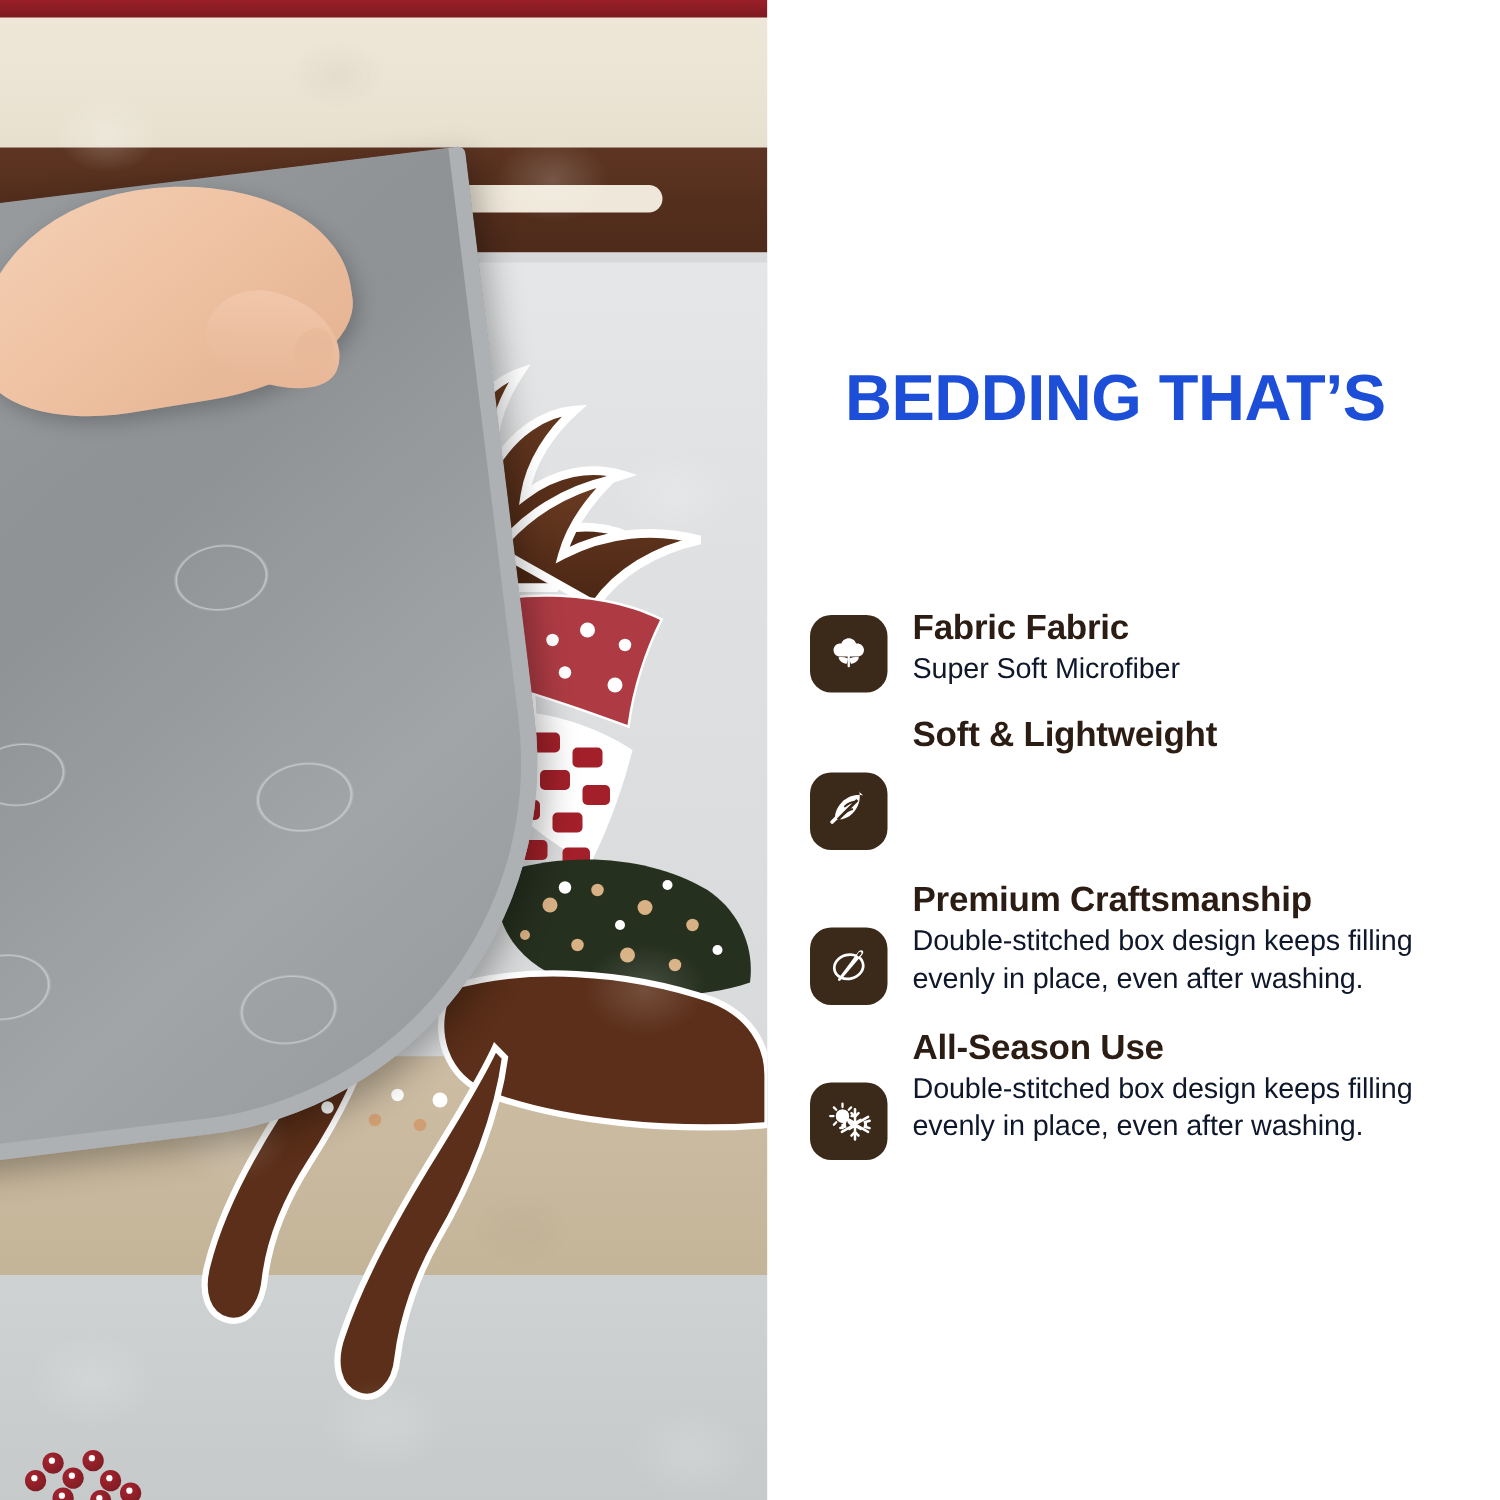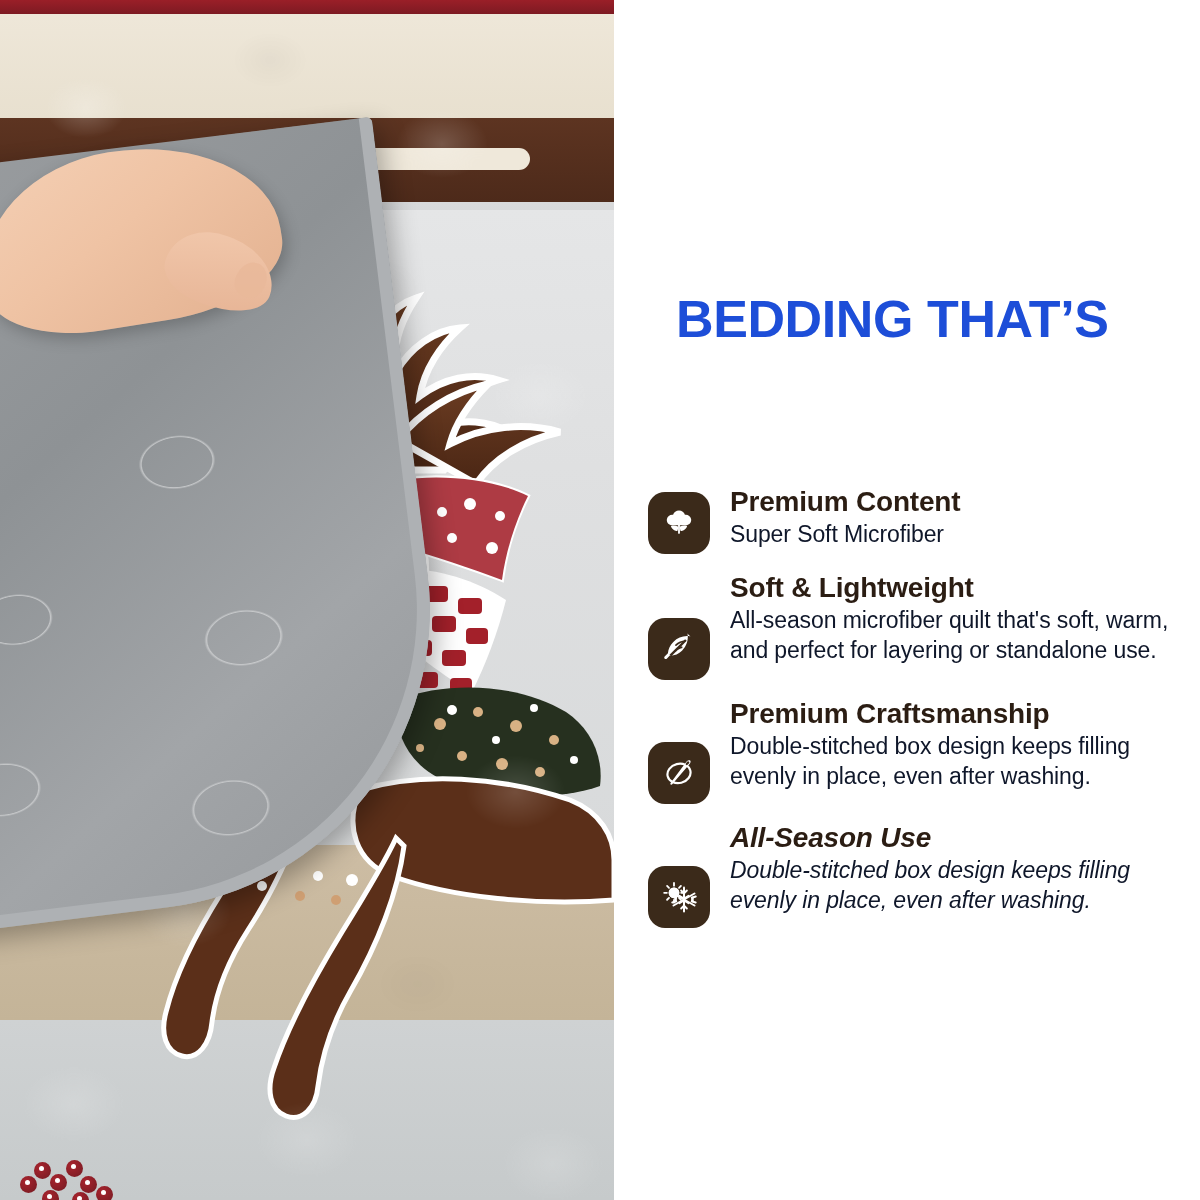--- a/index.html
+++ b/index.html
@@ -131,23 +131,23 @@
   .tile svg { width:40px; height:40px; display:block; }
 
   .ftext { padding-top:0; }
   .ftitle { font-size:28px; font-weight:600; color:#2b1d13; line-height:1.15; letter-spacing:-.2px; }
   .fdesc  { font-size:23px; font-weight:300; color:#0f172a; line-height:1.30; letter-spacing:-.1px; margin-top:2px; }
 
   
   .f1 .tile { margin-top:6px; }
   .f2 { margin-top:24px; }
   .f2 .tile { margin-top:46px; }
-  .f3 { margin-top:22px; }
+  .f3 { margin-top:22px;align-items:center; }
   .f3 .tile { margin-top:44px; }
-  .f4 { margin-top:24px;font-style:italic; }
+  .f4 { margin-top:24px; }
   .f4 .tile { margin-top:44px; }
 </style>
 </head>
 <body>
 
 <div class="stage">
 
   <div class="photo">
     <div class="photo-inner">
 
@@ -320,37 +320,36 @@
       <div class="feature f1">
         <div class="tile">
           <svg viewBox="0 0 48 48" fill="#fff" aria-hidden="true">
             <path d="M24 9c3.4 0 6.2 2.2 7.1 5.2 3.4-.6 6.7 1.6 7.4 5 .7 3.4-1.5 6.7-4.9 7.4-.3.1-.7.1-1 .1H15.4c-.3 0-.7 0-1-.1-3.4-.7-5.6-4-4.9-7.4.7-3.4 4-5.6 7.4-5C17.8 11.2 20.6 9 24 9z"></path>
             <path d="M24 25.6c-.6 0-1.1.5-1.1 1.1v9.2c0 .6.5 1.1 1.1 1.1s1.1-.5 1.1-1.1v-9.2c0-.6-.5-1.1-1.1-1.1z"></path>
             <path d="M22.8 28.3c-2.3-1.1-5-1.5-7.6-1.1-.7.1-1.1.8-.8 1.4 1.3 2.6 3.7 4.5 6.5 5.1.6.1 1.2-.2 1.4-.8l.9-3.4c.1-.5-.1-1-.4-1.2z"></path>
             <path d="M25.2 28.3c2.3-1.1 5-1.5 7.6-1.1.7.1 1.1.8.8 1.4-1.3 2.6-3.7 4.5-6.5 5.1-.6.1-1.2-.2-1.4-.8l-.9-3.4c-.1-.5.1-1 .4-1.2z"></path>
           </svg>
         </div>
         <div class="ftext">
-          <div class="ftitle">Premium Content</div>
+          <div class="ftitle">Fabric Fabric</div>
           <div class="fdesc">Super Soft Microfiber</div>
         </div>
       </div>
 
       <div class="feature f2">
         <div class="tile">
           <svg viewBox="0 0 48 48" fill="#fff" aria-hidden="true">
             <path d="M37.8 8.9c-7.6-1.4-15 1-20.6 6.6-3.9 3.9-6.1 8.7-6.5 13.7l-3.9 3.9c-.7.7-.7 1.8 0 2.5.7.7 1.8.7 2.5 0l3.7-3.7c.2 0 .4.1.6.1 5.2 0 10.2-2.1 14-5.9 5.6-5.6 8-13 6.6-20.6-.1-.4-.4-.7-.8-.8z"></path>
             <path d="M33.3 14.2 14.6 32.9l-2-2L31.3 12.2z" fill="#3B2A1A"></path>
             <path d="M31.4 13.6c-4.4.3-8.5 2-11.8 5-.4.4-.4 1 0 1.4.4.4 1 .4 1.4 0 3-2.7 6.7-4.2 10.7-4.4z" fill="#3B2A1A"></path>
             <path d="M27.8 20.8c-3.2.6-6.1 2.1-8.5 4.4-.4.4-.4 1 0 1.4.4.4 1 .4 1.4 0 2.1-2 4.7-3.4 7.5-3.9z" fill="#3B2A1A"></path>
           </svg>
         </div>
         <div class="ftext">
           <div class="ftitle">Soft &amp; Lightweight</div>
-          <div class="fdesc">All-season microfiber quilt that's soft, warm, and perfect for layering or standalone use.</div>
         </div>
       </div>
 
       <div class="feature f3">
         <div class="tile">
           <svg viewBox="0 0 48 48" aria-hidden="true">
             <ellipse cx="24" cy="24.5" rx="14" ry="11.5" transform="rotate(-14 24 24.5)" fill="none" stroke="#fff" stroke-width="2.6"></ellipse>
             <path d="M37.4 9.1c.9.9.6 2.6-.7 4L15.9 37.6c-.5.6-1.4.6-1.9.1-.5-.5-.5-1.4.1-1.9L33.4 9.8c1.4-1.3 3.1-1.6 4-.7z" fill="#fff"></path>
             <ellipse cx="34.2" cy="12.3" rx="1.5" ry="2.6" transform="rotate(42 34.2 12.3)" fill="#3B2A1A"></ellipse>
           </svg>

